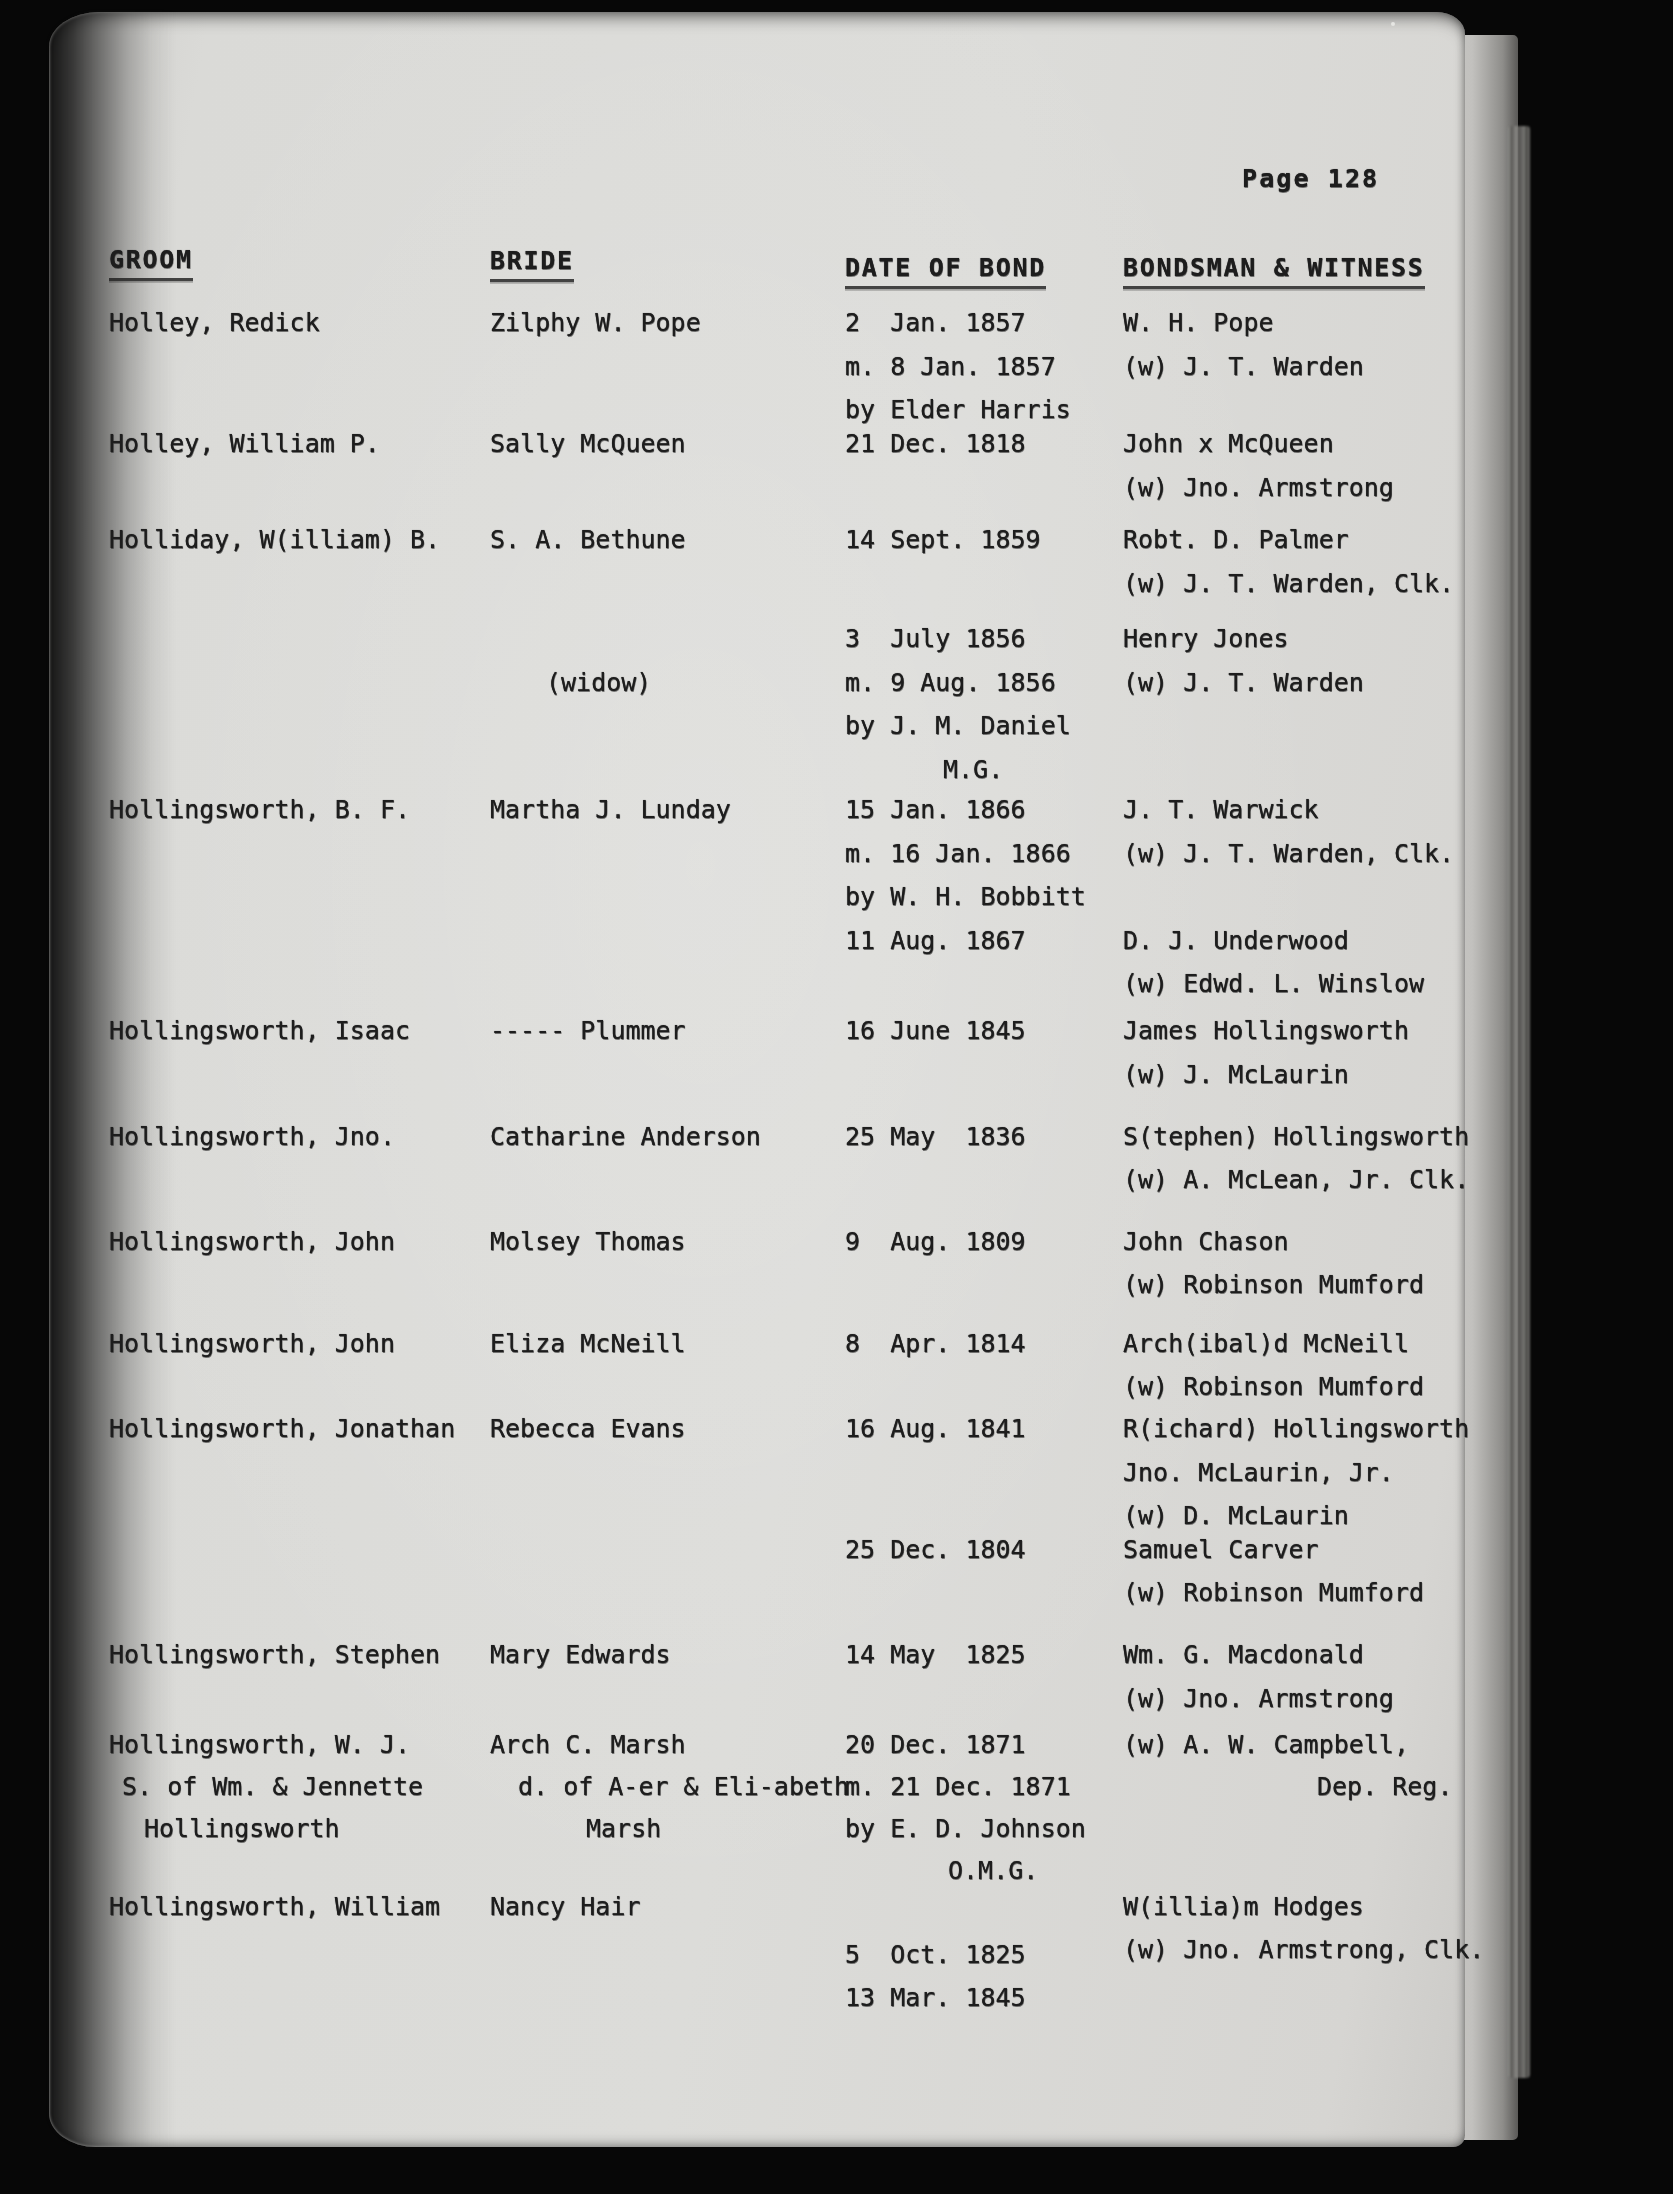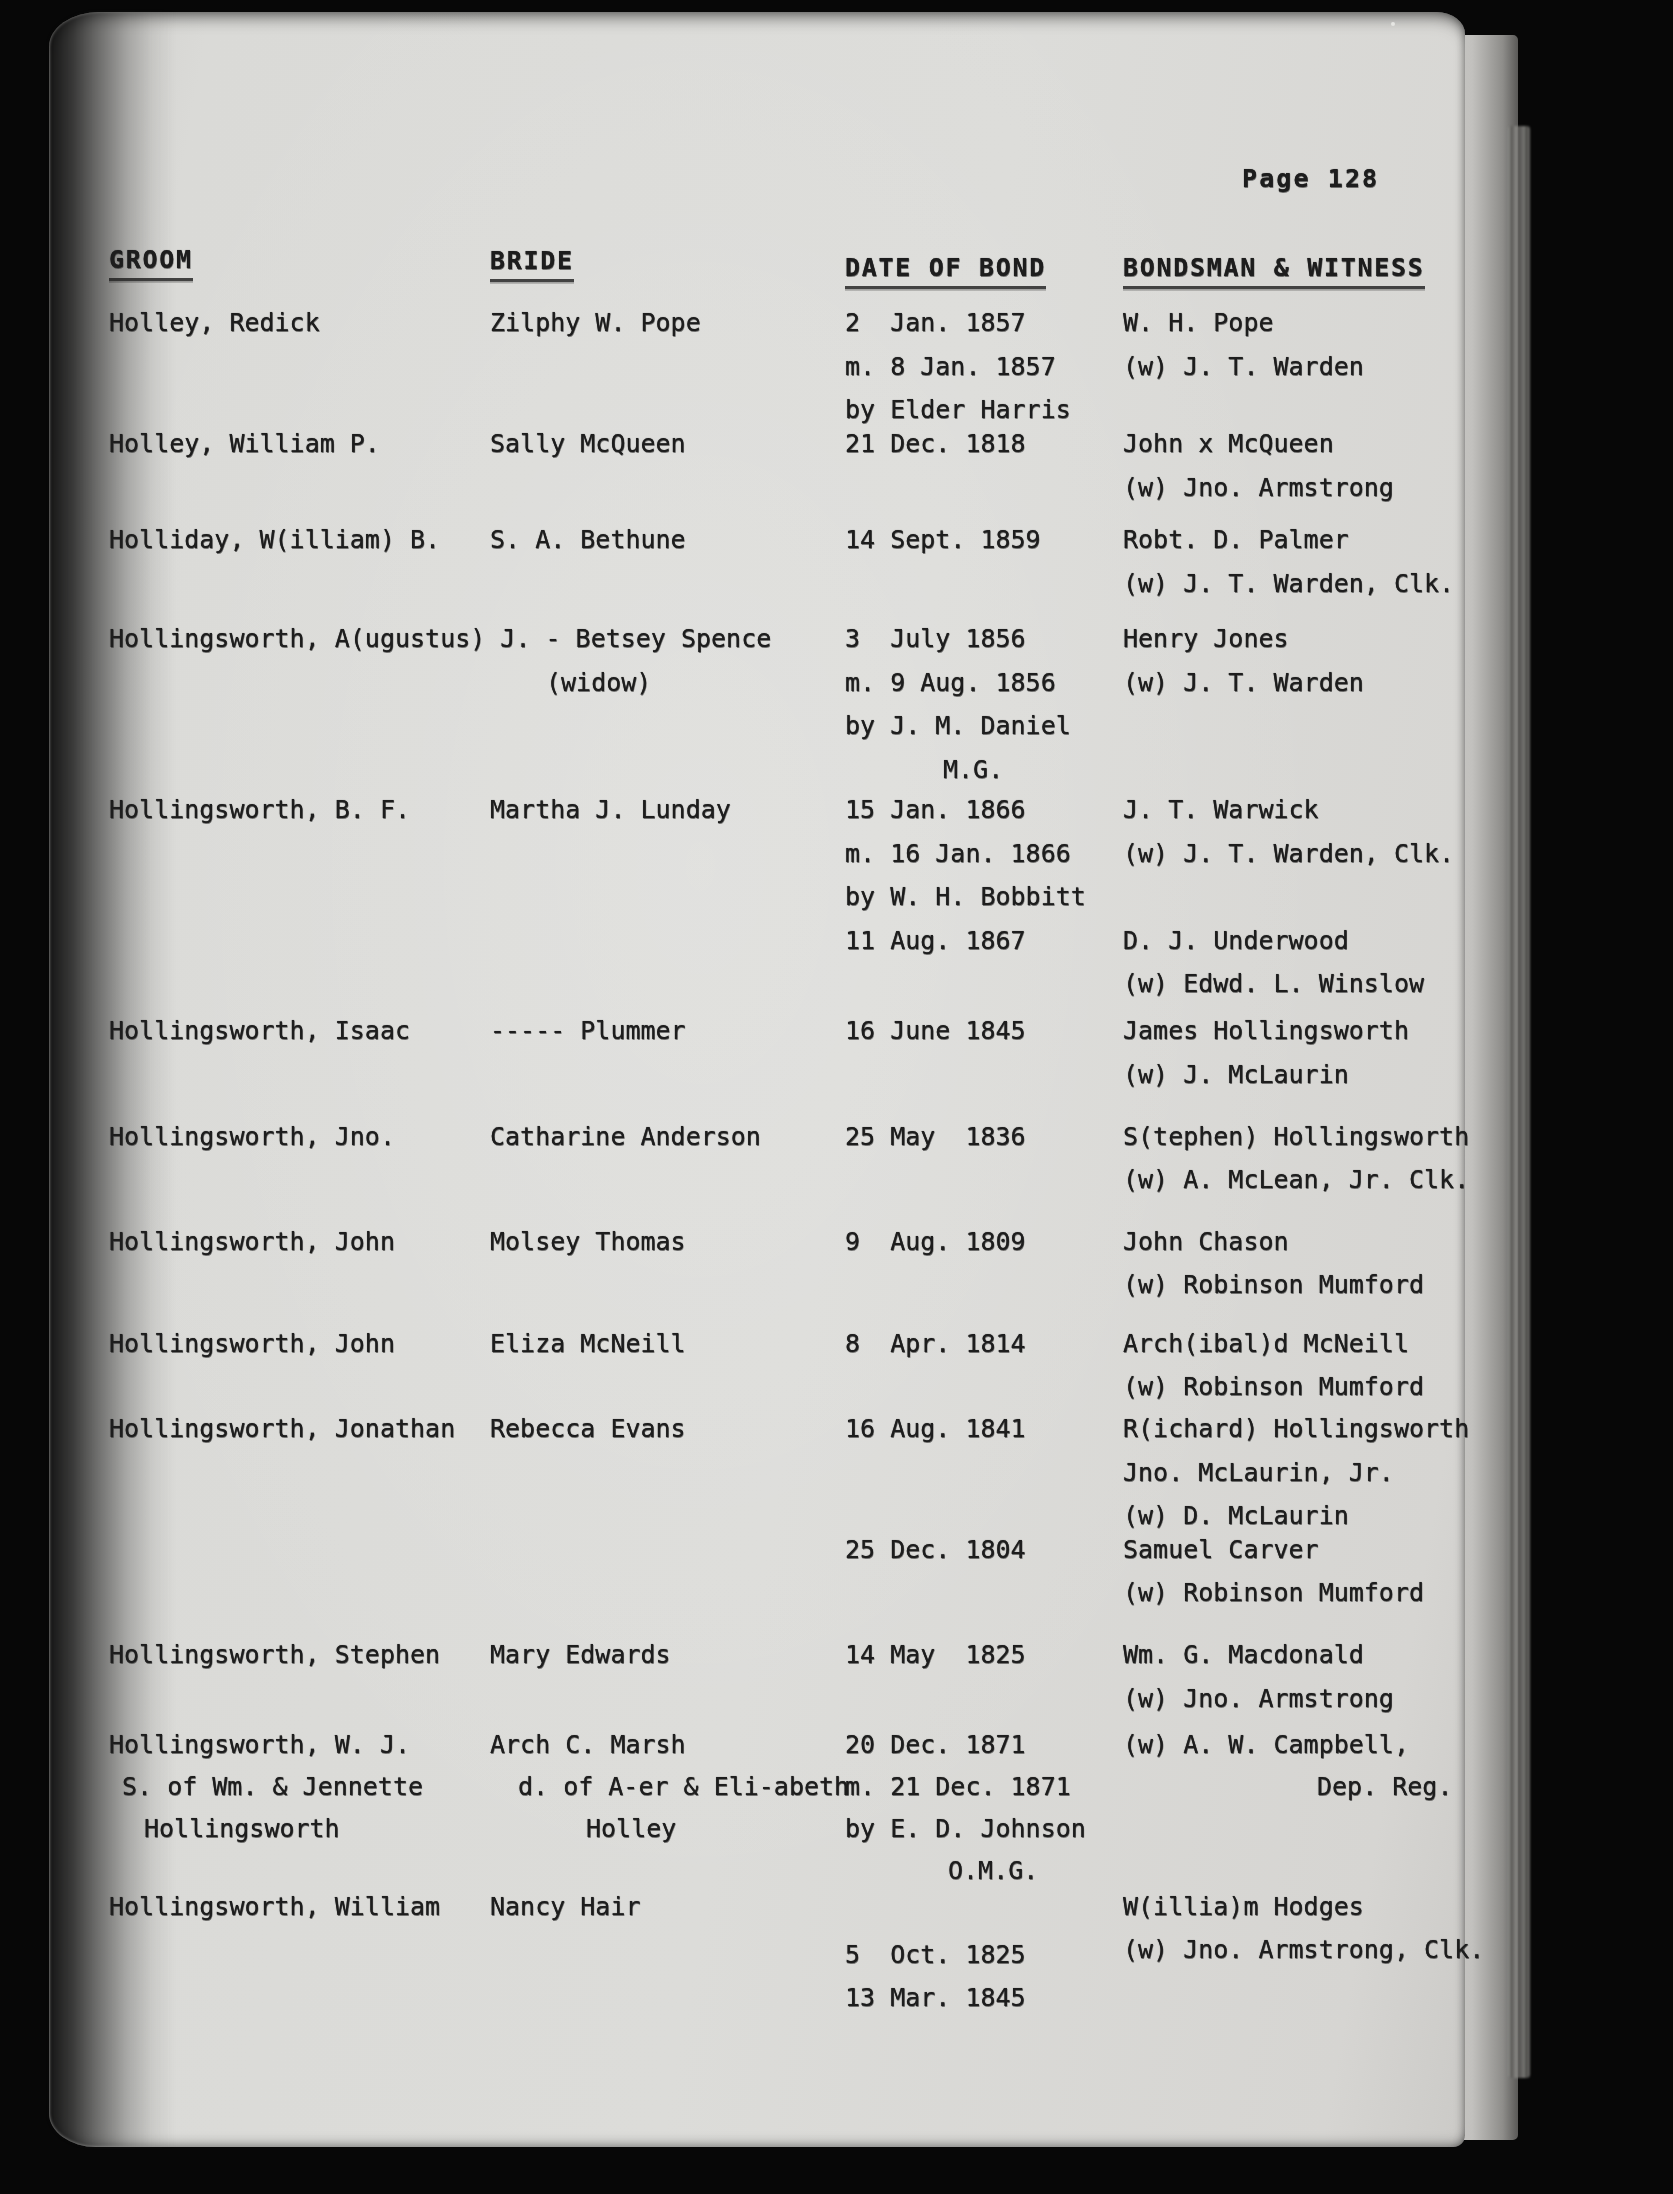--- a/index.html
+++ b/index.html
@@ -68,21 +68,20 @@
   <div class="ln" style="left:845px;top:429px">21 Dec. 1818</div>
   <div class="ln" style="left:1123px;top:429px">John x McQueen</div>
   <div class="ln" style="left:1123px;top:473px">(w) Jno. Armstrong</div>
 
   <div class="ln" style="left:109px;top:525px">Holliday, W(illiam) B.</div>
   <div class="ln" style="left:490px;top:525px">S. A. Bethune</div>
   <div class="ln" style="left:845px;top:525px">14 Sept. 1859</div>
   <div class="ln" style="left:1123px;top:525px">Robt. D. Palmer</div>
   <div class="ln" style="left:1123px;top:569px">(w) J. T. Warden, Clk.</div>
 
-  <div class="ln" style="left:109px;top:624px">Hollingsworth, A(ugustus) J. - Betsey Spence</div>
   <div class="ln" style="left:546px;top:668px">(widow)</div>
   <div class="ln" style="left:845px;top:624px">3  July 1856</div>
   <div class="ln" style="left:845px;top:668px">m. 9 Aug. 1856</div>
   <div class="ln" style="left:845px;top:711px">by J. M. Daniel</div>
   <div class="ln" style="left:943px;top:755px">M.G.</div>
   <div class="ln" style="left:1123px;top:624px">Henry Jones</div>
   <div class="ln" style="left:1123px;top:668px">(w) J. T. Warden</div>
 
   <div class="ln" style="left:109px;top:795px">Hollingsworth, B. F.</div>
   <div class="ln" style="left:490px;top:795px">Martha J. Lunday</div>
@@ -135,21 +134,21 @@
   <div class="ln" style="left:490px;top:1640px">Mary Edwards</div>
   <div class="ln" style="left:845px;top:1640px">14 May  1825</div>
   <div class="ln" style="left:1123px;top:1640px">Wm. G. Macdonald</div>
   <div class="ln" style="left:1123px;top:1684px">(w) Jno. Armstrong</div>
 
   <div class="ln" style="left:109px;top:1730px">Hollingsworth, W. J.</div>
   <div class="ln" style="left:122px;top:1772px">S. of Wm. &amp; Jennette</div>
   <div class="ln" style="left:144px;top:1814px">Hollingsworth</div>
   <div class="ln" style="left:490px;top:1730px">Arch C. Marsh</div>
   <div class="ln" style="left:518px;top:1772px">d. of A-er &amp; Eli-abeth</div>
-  <div class="ln" style="left:586px;top:1814px">Holley</div>
+  <div class="ln" style="left:586px;top:1814px">Marsh</div>
   <div class="ln" style="left:845px;top:1730px">20 Dec. 1871</div>
   <div class="ln" style="left:845px;top:1772px">m. 21 Dec. 1871</div>
   <div class="ln" style="left:845px;top:1814px">by E. D. Johnson</div>
   <div class="ln" style="left:948px;top:1856px">O.M.G.</div>
   <div class="ln" style="left:1123px;top:1730px">(w) A. W. Campbell,</div>
   <div class="ln" style="left:1317px;top:1772px">Dep. Reg.</div>
 
   <div class="ln" style="left:109px;top:1892px">Hollingsworth, William</div>
   <div class="ln" style="left:490px;top:1892px">Nancy Hair</div>
   <div class="ln" style="left:845px;top:1940px">5  Oct. 1825</div>

